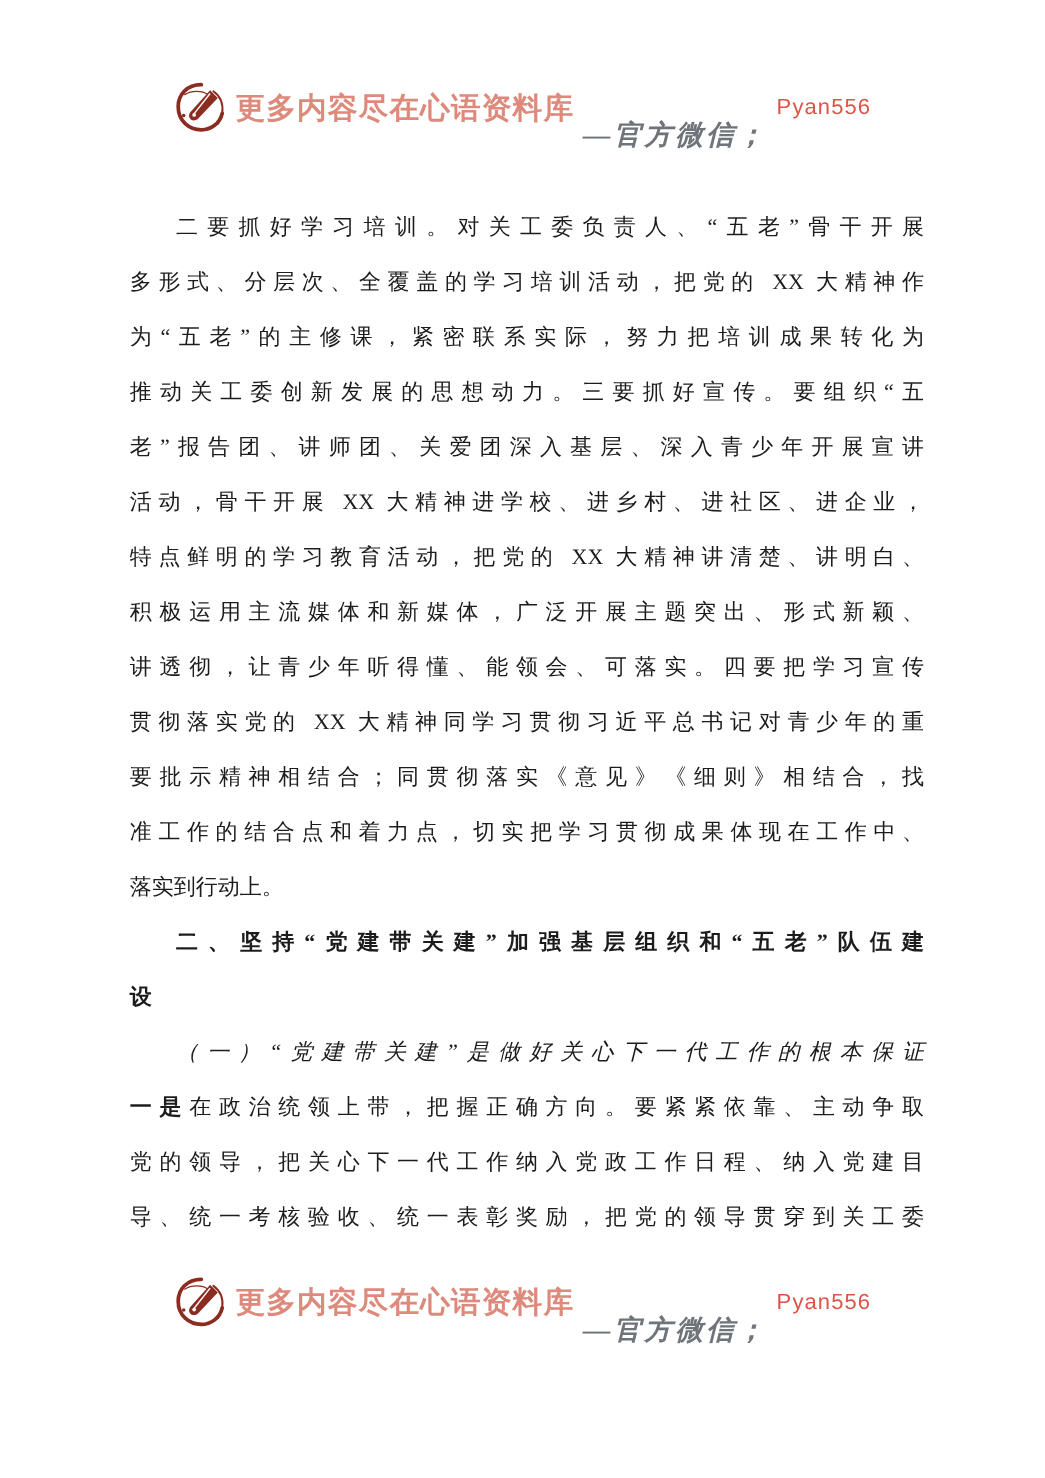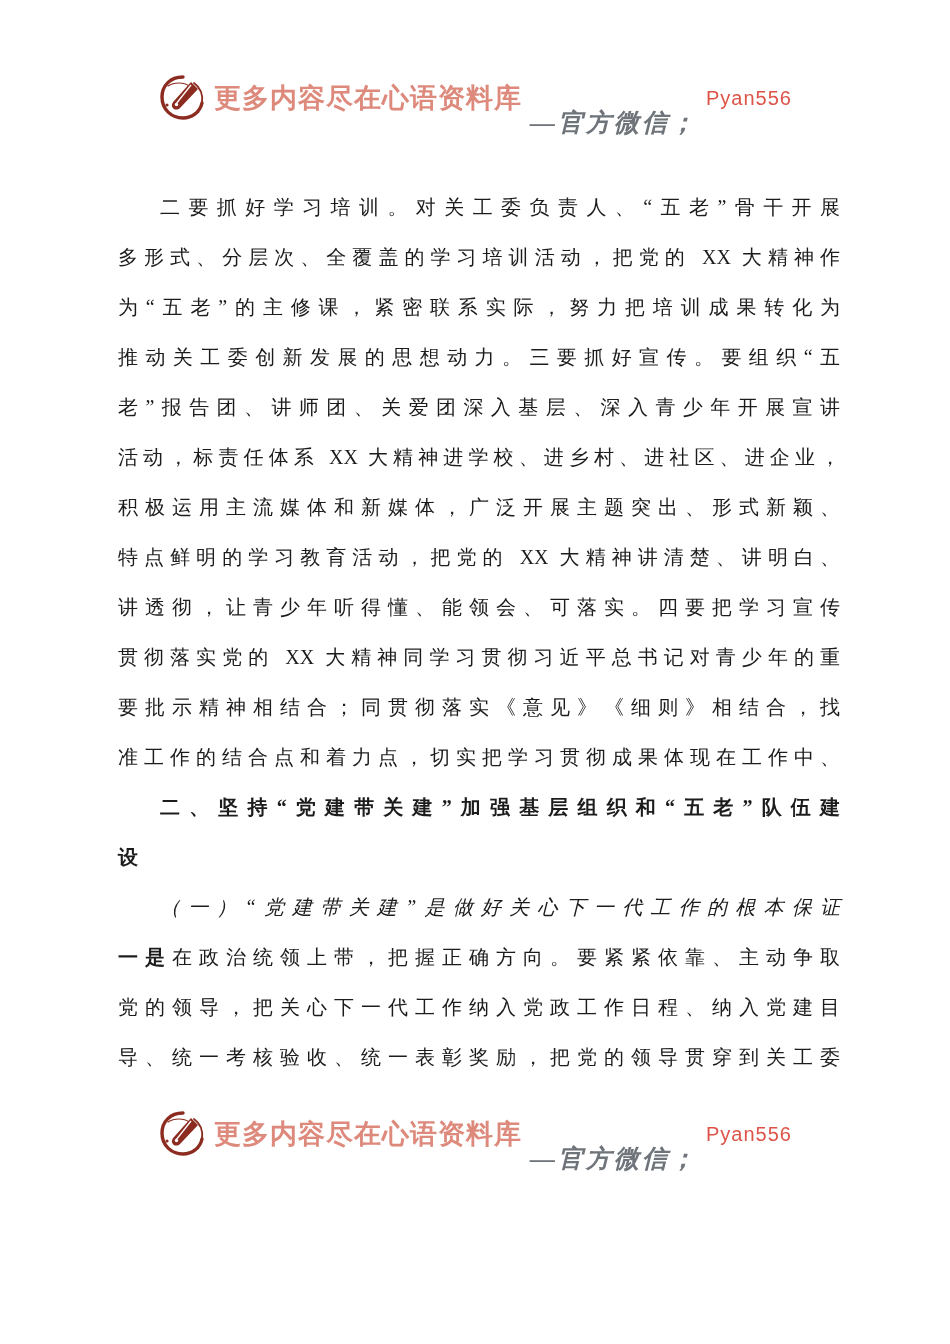--- a/index.html
+++ b/index.html
@@ -81,27 +81,28 @@
       <span class="wm-label" style="color: rgb(110, 116, 122);">—官方微信；</span>
       <span class="wm-wechat" style="color: rgb(221, 83, 71);">Pyan556</span>
   </div>
 
   <div class="content">
       <div class="line body indent fill"><span>二要抓好学习培训。对关工委负责人、“五老”骨干开展</span></div>
       <div class="line body fill"><span>多形式、分层次、全覆盖的学习培训活动，把党的 XX 大精神作</span></div>
       <div class="line body fill"><span>为“五老”的主修课，紧密联系实际，努力把培训成果转化为</span></div>
       <div class="line body fill"><span>推动关工委创新发展的思想动力。三要抓好宣传。要组织“五</span></div>
       <div class="line body fill"><span>老”报告团、讲师团、关爱团深入基层、深入青少年开展宣讲</span></div>
-      <div class="line body fill"><span>活动，标责任体系 XX 大精神进学校、进乡村、进社区、进企业，</span></div>
+      <div class="line body fill"><span>活动，骨干开展 XX 大精神进学校、进乡村、进社区、进企业，</span></div>
+      <div class="line body fill"><span>特点鲜明的学习教育活动，把党的 XX 大精神讲清楚、讲明白、</span></div>
       <div class="line body fill"><span>积极运用主流媒体和新媒体，广泛开展主题突出、形式新颖、</span></div>
-      <div class="line body fill"><span>特点鲜明的学习教育活动，把党的 XX 大精神讲清楚、讲明白、</span></div>
       <div class="line body fill"><span>讲透彻，让青少年听得懂、能领会、可落实。四要把学习宣传</span></div>
       <div class="line body fill"><span>贯彻落实党的 XX 大精神同学习贯彻习近平总书记对青少年的重</span></div>
       <div class="line body fill"><span>要批示精神相结合；同贯彻落实《意见》《细则》相结合，找</span></div>
       <div class="line body fill"><span>准工作的结合点和着力点，切实把学习贯彻成果体现在工作中、</span></div>
+      <div class="line body"><span>落实到行动上。</span></div>
       <div class="line heading indent fill"><span>二、坚持“党建带关建”加强基层组织和“五老”队伍建</span></div>
       <div class="line heading"><span>设</span></div>
       <div class="line kaiti indent fill"><span>（一）“党建带关建”是做好关心下一代工作的根本保证</span></div>
       <div class="line body fill"><span class="seg-b">一是</span><span>在政治统领上带，把握正确方向。要紧紧依靠、主动争取</span></div>
       <div class="line body fill"><span>党的领导，把关心下一代工作纳入党政工作日程、纳入党建目</span></div>
       <div class="line body fill"><span>导、统一考核验收、统一表彰奖励，把党的领导贯穿到关工委</span></div>
     </div>
 
   <div class="watermark bottom">
     <svg class="logo" viewBox="0 0 48 48" aria-hidden="true">

